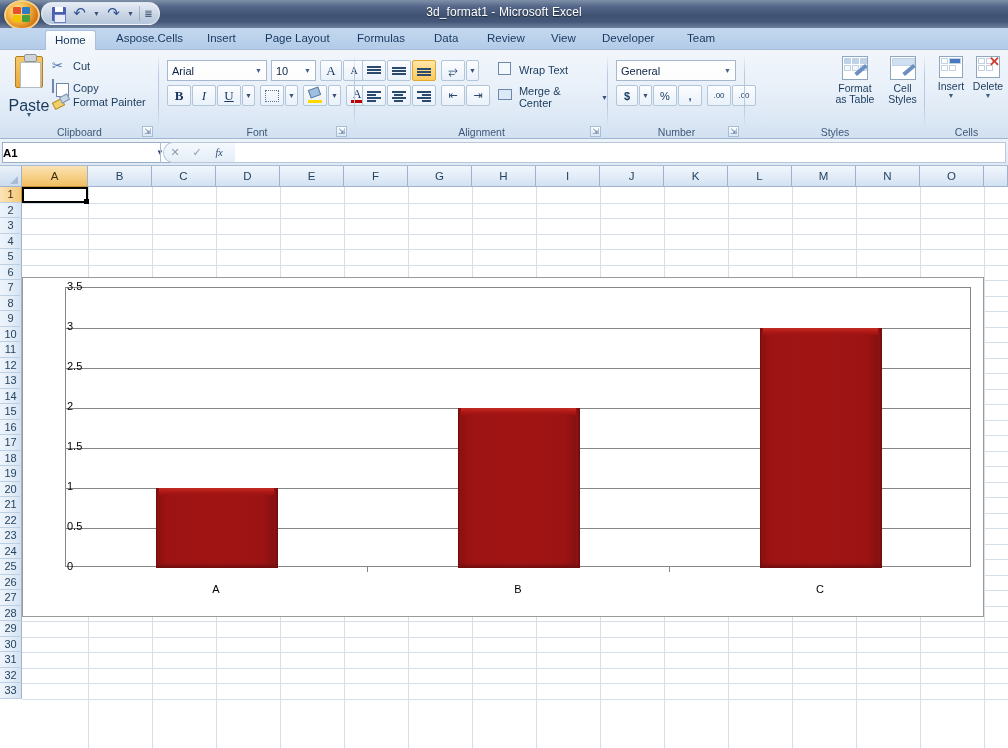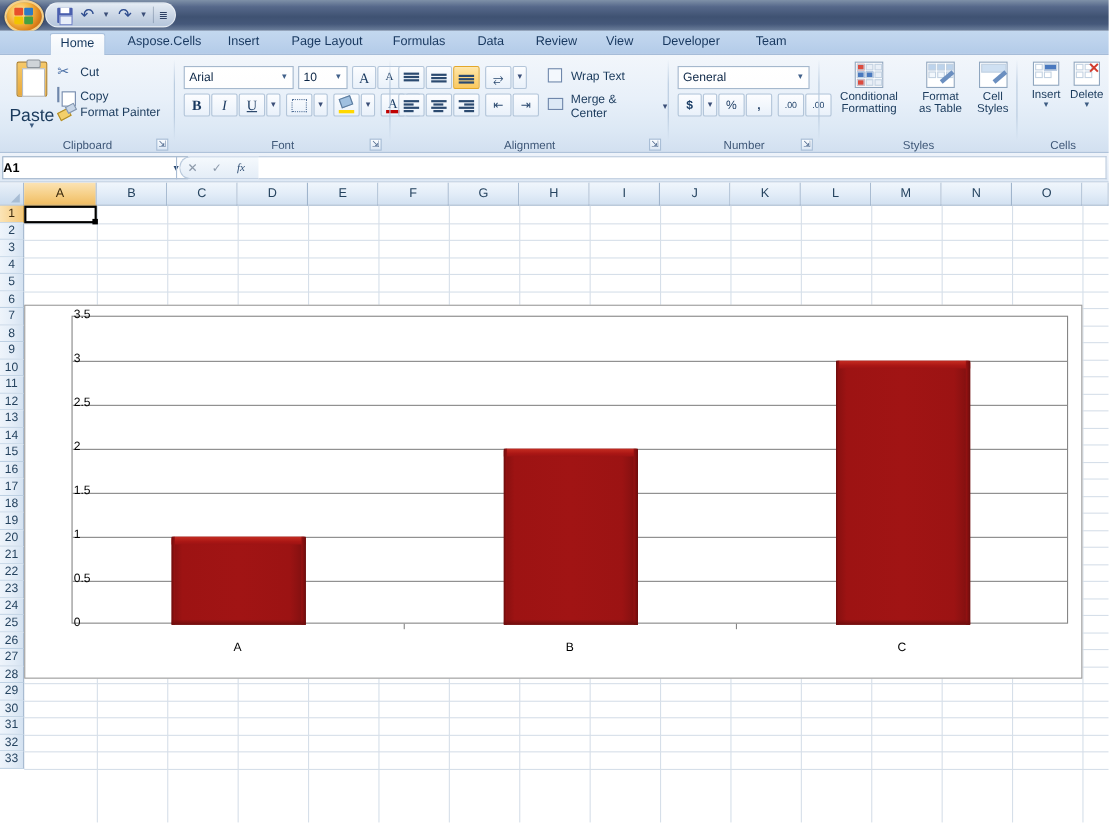--- a/index.html
+++ b/index.html
@@ -260,20 +260,21 @@
     background: linear-gradient(to left,#6b0d0d,#991212); }
   .bar .bot-shade { position:absolute; left:0; right:0; bottom:0; height:5px;
     background: linear-gradient(to top,#6d0d0d,rgba(157,19,19,0)); }
 </style>
 </head>
 <body>
 
 <div id="app">
 
   <div class="titlebar">
+    <div class="titlebar-text">3d_format1 - Microsoft Excel</div>
 
     <div class="office-orb">
       <div class="orb-inner">
         <span class="orb-q a"></span>
           <span class="orb-q b"></span>
         <span class="orb-q c"></span>
           <span class="orb-q d"></span>
       </div>
     </div>
 
@@ -494,35 +495,20 @@
       </div>
       <div class="rbtn boxed" style="left:124px; top:35px; width:24px; height:21px;">
         <span style="font-size:8px;color:#1b3e66;">.00</span>
       </div>
       <div class="grp-title">Number</div>
       <div class="dlg-launch" style="right:6px;">⇲</div>
       <div class="grp-sep" style="right:0;"></div>
     </div>
 
     <div class="grp" style="left:745px; width:180px;">
-      <div class="styles-btn" style="left:6px; top:6px; width:78px;">
-        <span class="mini-grid">
-          <span class="c" style="left:1px;top:1px;background:#dc4b3e;"></span>
-          <span class="c" style="left:9px;top:1px;background:#e9eff7;"></span>
-          <span class="c" style="left:17px;top:1px;background:#e9eff7;"></span>
-          <span class="c" style="left:1px;top:8px;background:#4a79bf;"></span>
-          <span class="c" style="left:9px;top:8px;background:#4a79bf;"></span>
-          <span class="c" style="left:17px;top:8px;background:#e9eff7;"></span>
-          <span class="c" style="left:1px;top:15px;background:#dc4b3e;"></span>
-          <span class="c" style="left:9px;top:15px;background:#e9eff7;"></span>
-          <span class="c" style="left:17px;top:15px;background:#e9eff7;"></span>
-        </span>
-        <span style="margin-top:3px;">Conditional</span>
-        <span>Formatting</span>
-      </div>
       <div class="styles-btn" style="left:84px; top:6px; width:52px;">
         <span class="mini-grid">
           <span class="c" style="left:1px;top:1px;background:#bcd3ec;"></span>
           <span class="c" style="left:9px;top:1px;background:#bcd3ec;"></span>
           <span class="c" style="left:17px;top:1px;background:#bcd3ec;"></span>
           <span class="c" style="left:1px;top:8px;background:#f2f7fc;"></span>
           <span class="c" style="left:9px;top:8px;background:#f2f7fc;"></span>
           <span class="c" style="left:17px;top:8px;background:#f2f7fc;"></span>
           <span style="position:absolute;left:11px;top:11px;width:14px;height:4px;background:#6b8fc0;transform:rotate(-40deg);display:block;"></span>
         </span>

